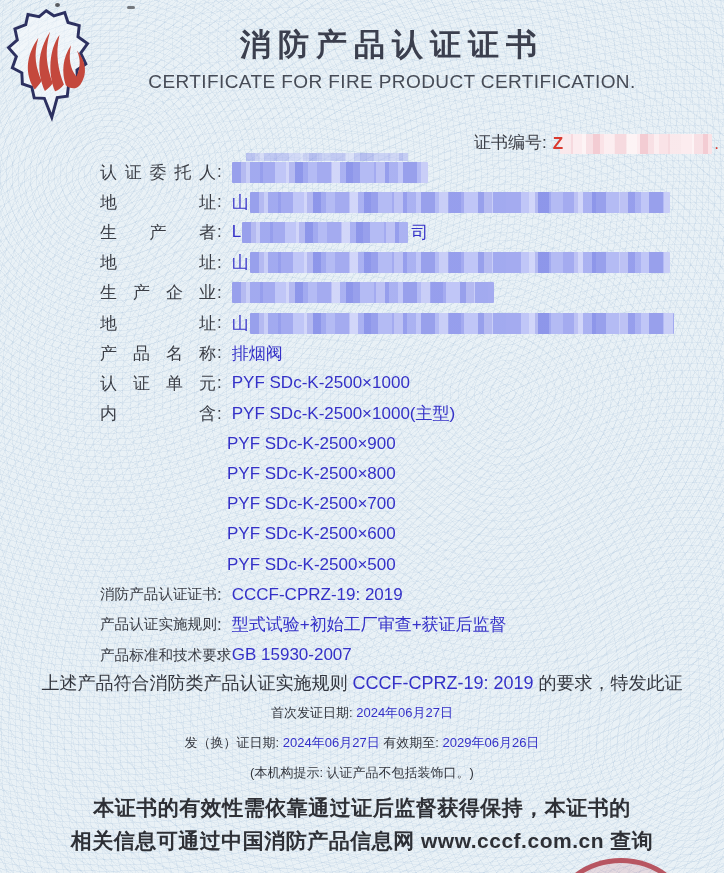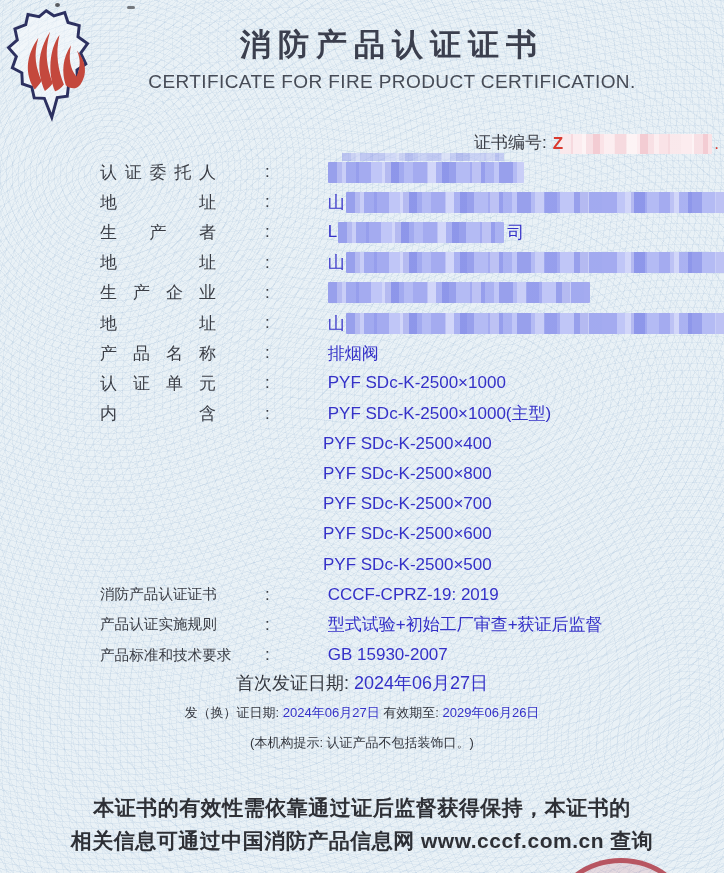--- a/index.html
+++ b/index.html
@@ -35,21 +35,21 @@
   }
   .mosaic.pink{height:20px;width:152px;
     background-image:
       repeating-linear-gradient(90deg, rgba(255,255,255,.4) 0 11px, rgba(0,0,0,0) 11px 22px),
       repeating-linear-gradient(90deg, #f6dadf 0 13px, #fcecef 13px 26px, #f3ccd3 26px 40px, #fae3e7 40px 54px);
   }
   .mosaic.top-strip{position:relative;}
   .mosaic.top-strip::before{content:"";position:absolute;left:14px;top:-9px;width:162px;height:8px;opacity:.55;background-image:inherit;}
   .cert-no .dot{color:#d93a30;margin-left:2px;}
   .fields{position:absolute;top:157px;left:100px;width:600px;}
-  .row{height:30.2px;display:flex;align-items:center;white-space:nowrap;gap:48px;}
+  .row{height:30.2px;display:flex;align-items:center;white-space:nowrap;}
   .row-label{flex:none;width:116px;text-align:justify;text-align-last:justify;font-size:17px;color:#3a3d45;overflow:visible;}
   .row-label.long{font-size:14.6px;}
   .row-colon{flex:none;color:#3a3d45;font-size:17px;margin-left:1px;}
   .row-value{margin-left:10px;display:flex;align-items:center;font-size:17px;color:#3431c8;}
   .hint{color:#3431c8;font-size:17px;}
   .hint.pre{margin-right:1px;}
   .hint.post{margin-left:3px;}
   .statements{position:absolute;top:668px;left:0;width:724px;text-align:center;}
   .statement-line{height:30px;line-height:30px;font-size:13px;color:#33363e;white-space:nowrap;}
   .statement-line:first-child{font-size:18px;}
@@ -148,21 +148,21 @@
         <span class="row-value">PYF SDc-K-2500×1000</span>
       </div>
       <div class="row">
         <span class="row-label">内含</span>
         <span class="row-colon">:</span>
         <span class="row-value">PYF SDc-K-2500×1000(主型)</span>
       </div>
       <div class="row">
         <span class="row-label"></span>
         <span class="row-colon"></span>
-        <span class="row-value">PYF SDc-K-2500×400</span>
+        <span class="row-value">PYF SDc-K-2500×900</span>
       </div>
       <div class="row">
         <span class="row-label"></span>
         <span class="row-colon"></span>
         <span class="row-value">PYF SDc-K-2500×800</span>
       </div>
       <div class="row">
         <span class="row-label"></span>
         <span class="row-colon"></span>
         <span class="row-value">PYF SDc-K-2500×700</span>
@@ -188,20 +188,21 @@
         <span class="row-value">型式试验+初始工厂审查+获证后监督</span>
       </div>
       <div class="row">
         <span class="row-label long">产品标准和技术要求</span>
         <span class="row-colon">:</span>
         <span class="row-value">GB 15930-2007</span>
       </div>
     </div>
 
   <div class="statements">
+      <div class="statement-line"><span class="part-dark">上述产品符合消防类产品认证实施规则 </span><span class="part-blue">CCCF-CPRZ-19: 2019</span><span class="part-dark"> 的要求，特发此证</span></div>
       <div class="statement-line"><span class="part-dark">首次发证日期: </span><span class="part-blue">2024年06月27日</span></div>
       <div class="statement-line"><span class="part-dark">发（换）证日期: </span><span class="part-blue">2024年06月27日</span><span class="part-dark"> 有效期至: </span><span class="part-blue">2029年06月26日</span></div>
       <div class="statement-line"><span class="part-dark">(本机构提示: 认证产品不包括装饰口。)</span></div>
     </div>
 
   <div class="footer">
     <div class="footer-line">本证书的有效性需依靠通过证后监督获得保持，本证书的</div>
     <div class="footer-line">相关信息可通过中国消防产品信息网 www.cccf.com.cn 查询</div>
   </div>
 

